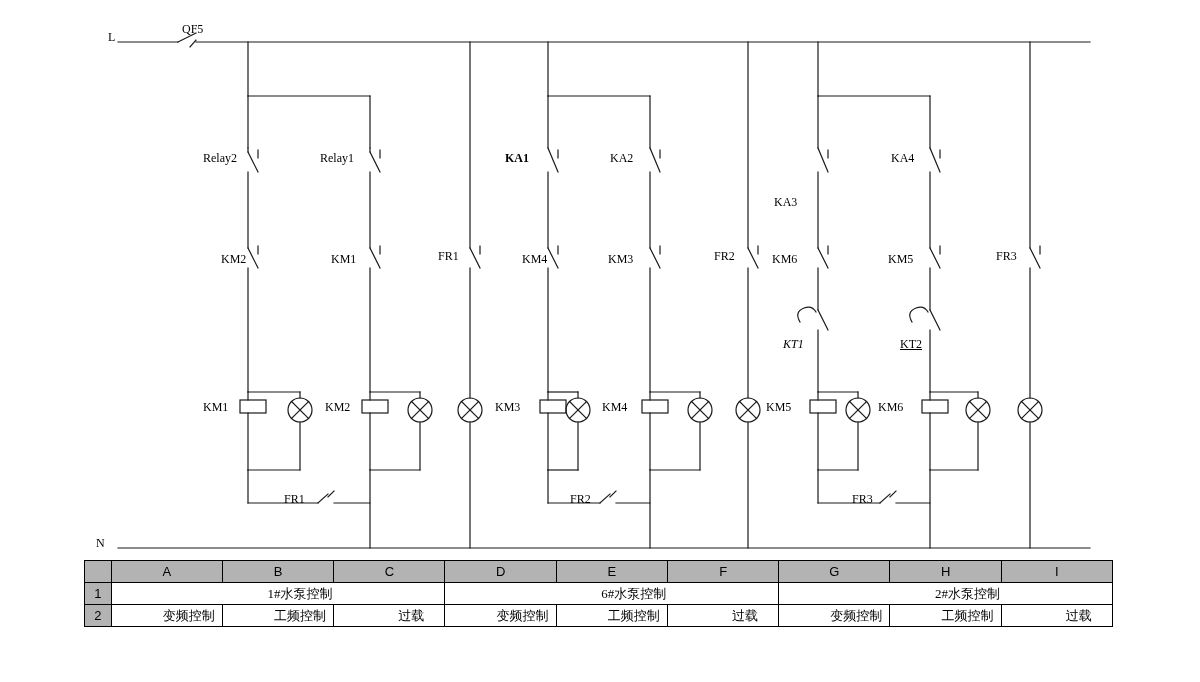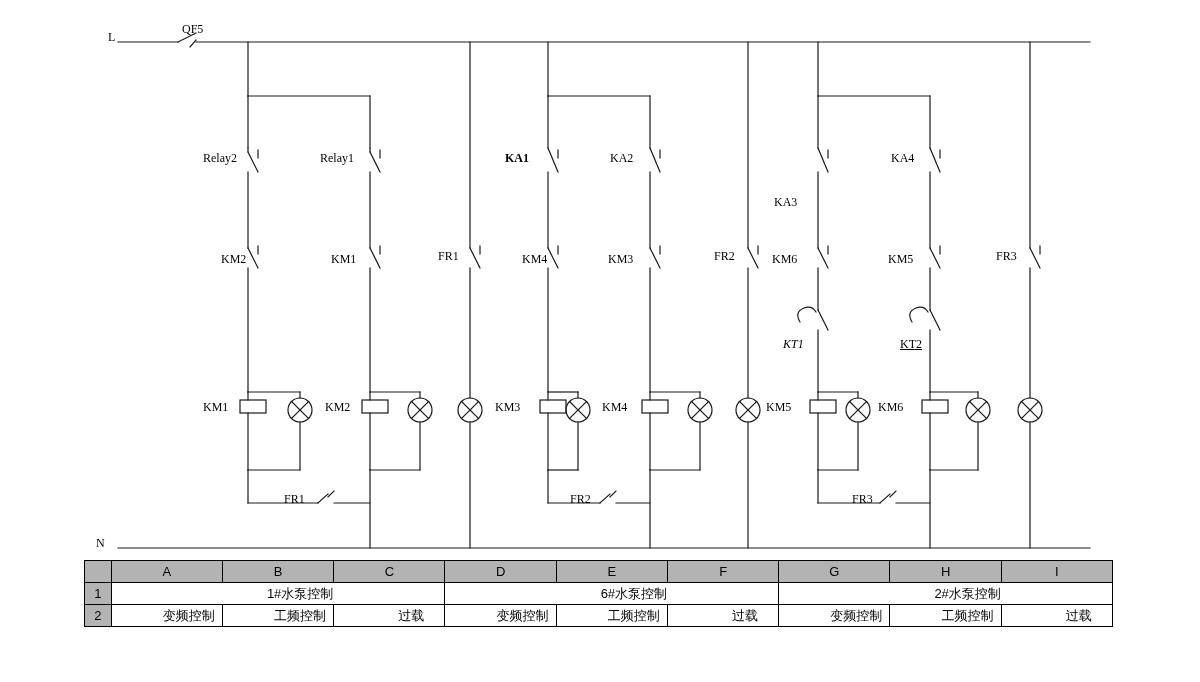--- a/index.html
+++ b/index.html
@@ -30,21 +30,21 @@
   .legend td,.legend th{
     border:1px solid #000;
     text-align:center;
     height:21px;
     padding:0;
     font-weight:normal;
   }
   .legend .hdr{background:#b3b3b3;}
   .legend .rowid{background:#b3b3b3;width:26px;}
   .legend .colcell{width:111px;}
-  .legend .zh{font-family:Liberation Sans, sans-serif;padding-left:44px;}
+  .legend .zh{font-family:Liberation Serif, serif;padding-left:44px;}
 </style>
 </head>
 <body>
 
 <svg id="diagram" viewBox="0 0 1200 682">
   <g stroke="#1a1a1a" stroke-width="1.2" fill="none" stroke-linecap="square">
 
     <line x1="118" y1="42" x2="178" y2="42"></line>
 
     <line x1="178" y1="42" x2="196" y2="33"></line>

